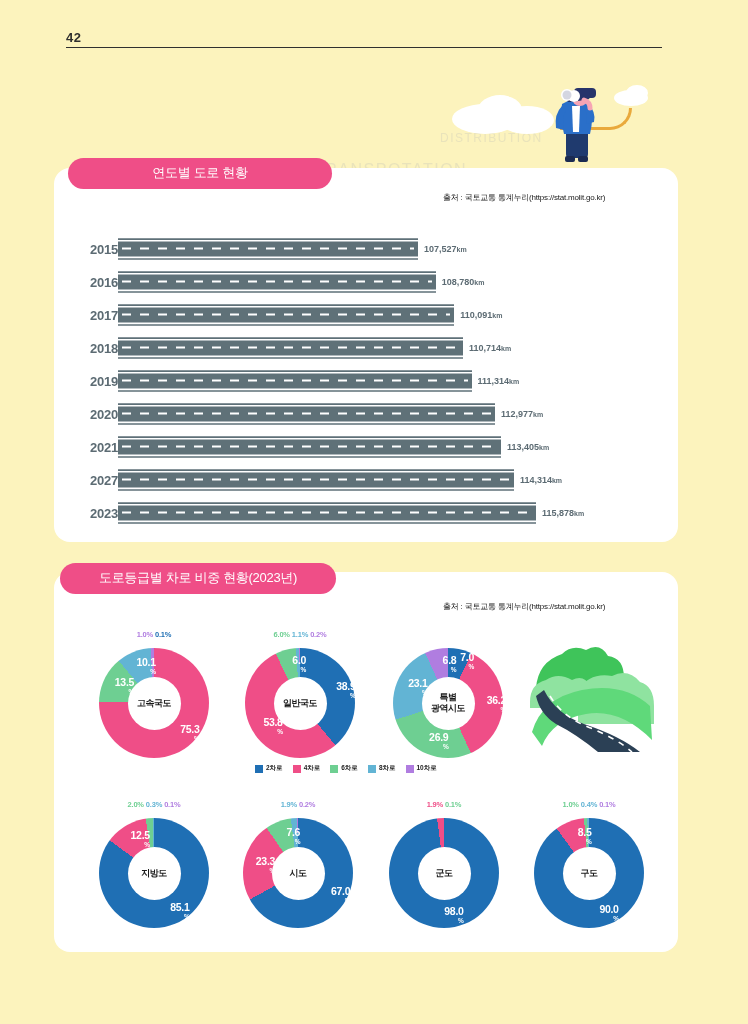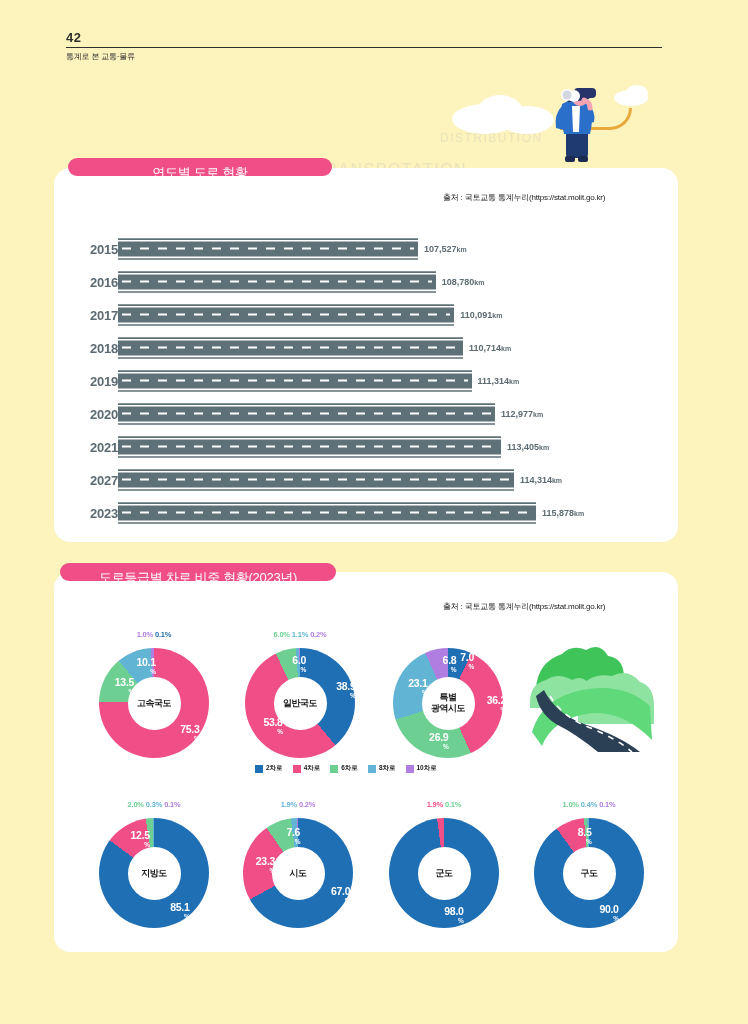--- a/index.html
+++ b/index.html
@@ -36,21 +36,21 @@
   .ribbon { position: absolute; left: 560px; top: 108px; width: 72px; height: 22px;
             border-bottom: 3px solid #e9a93c; border-right: 3px solid #e9a93c;
             border-radius: 0 0 40px 0; }
 
   
   .card { position: absolute; background: #fff; border-radius: 16px; }
   .card1 { left: 54px; top: 168px; width: 624px; height: 374px; }
   .card2 { left: 54px; top: 572px; width: 624px; height: 380px; }
 
   .pill { position: absolute; background: #ef4e87; color: #fff;
-          border-radius: 40px; height: 18px; line-height: 30px;
+          border-radius: 40px; height: 31px; line-height: 30px;
           font-size: 13px; letter-spacing: -.3px; text-align: center; }
   .pill1 { left: 68px; top: 158px; width: 264px; }
   .pill2 { left: 60px; top: 563px; width: 276px; }
 
   .source { position: absolute; font-size: 8px; color: #1a1a1a; letter-spacing: -.2px; }
   .src1 { left: 443px; top: 192px; }
   .src2 { left: 443px; top: 601px; }
 
   
   .roads { position: absolute; left: 80px; top: 232px; width: 560px; }
@@ -95,21 +95,20 @@
   .land { position: absolute; left: 528px; top: 628px; width: 130px; height: 125px; }
 </style>
 </head>
 <body>
 
 <div class="page">
 
   <div class="pg-head">
     <div class="pg-num">42</div>
     <div class="pg-rule"></div>
-    <div class="pg-sub">통계로 본 교통·물류</div>
   </div>
 
   <div class="hero">
     <div class="hero-word w-dist">DISTRIBUTION</div>
     <div class="hero-word w-tran">TRANSPOTATION</div>
     <div class="hero-word w-stat">STATISTICS</div>
   </div>
   <div class="cloud c1"></div>
   <div class="cloud c1b"></div>
   <div class="cloud c1c"></div>

